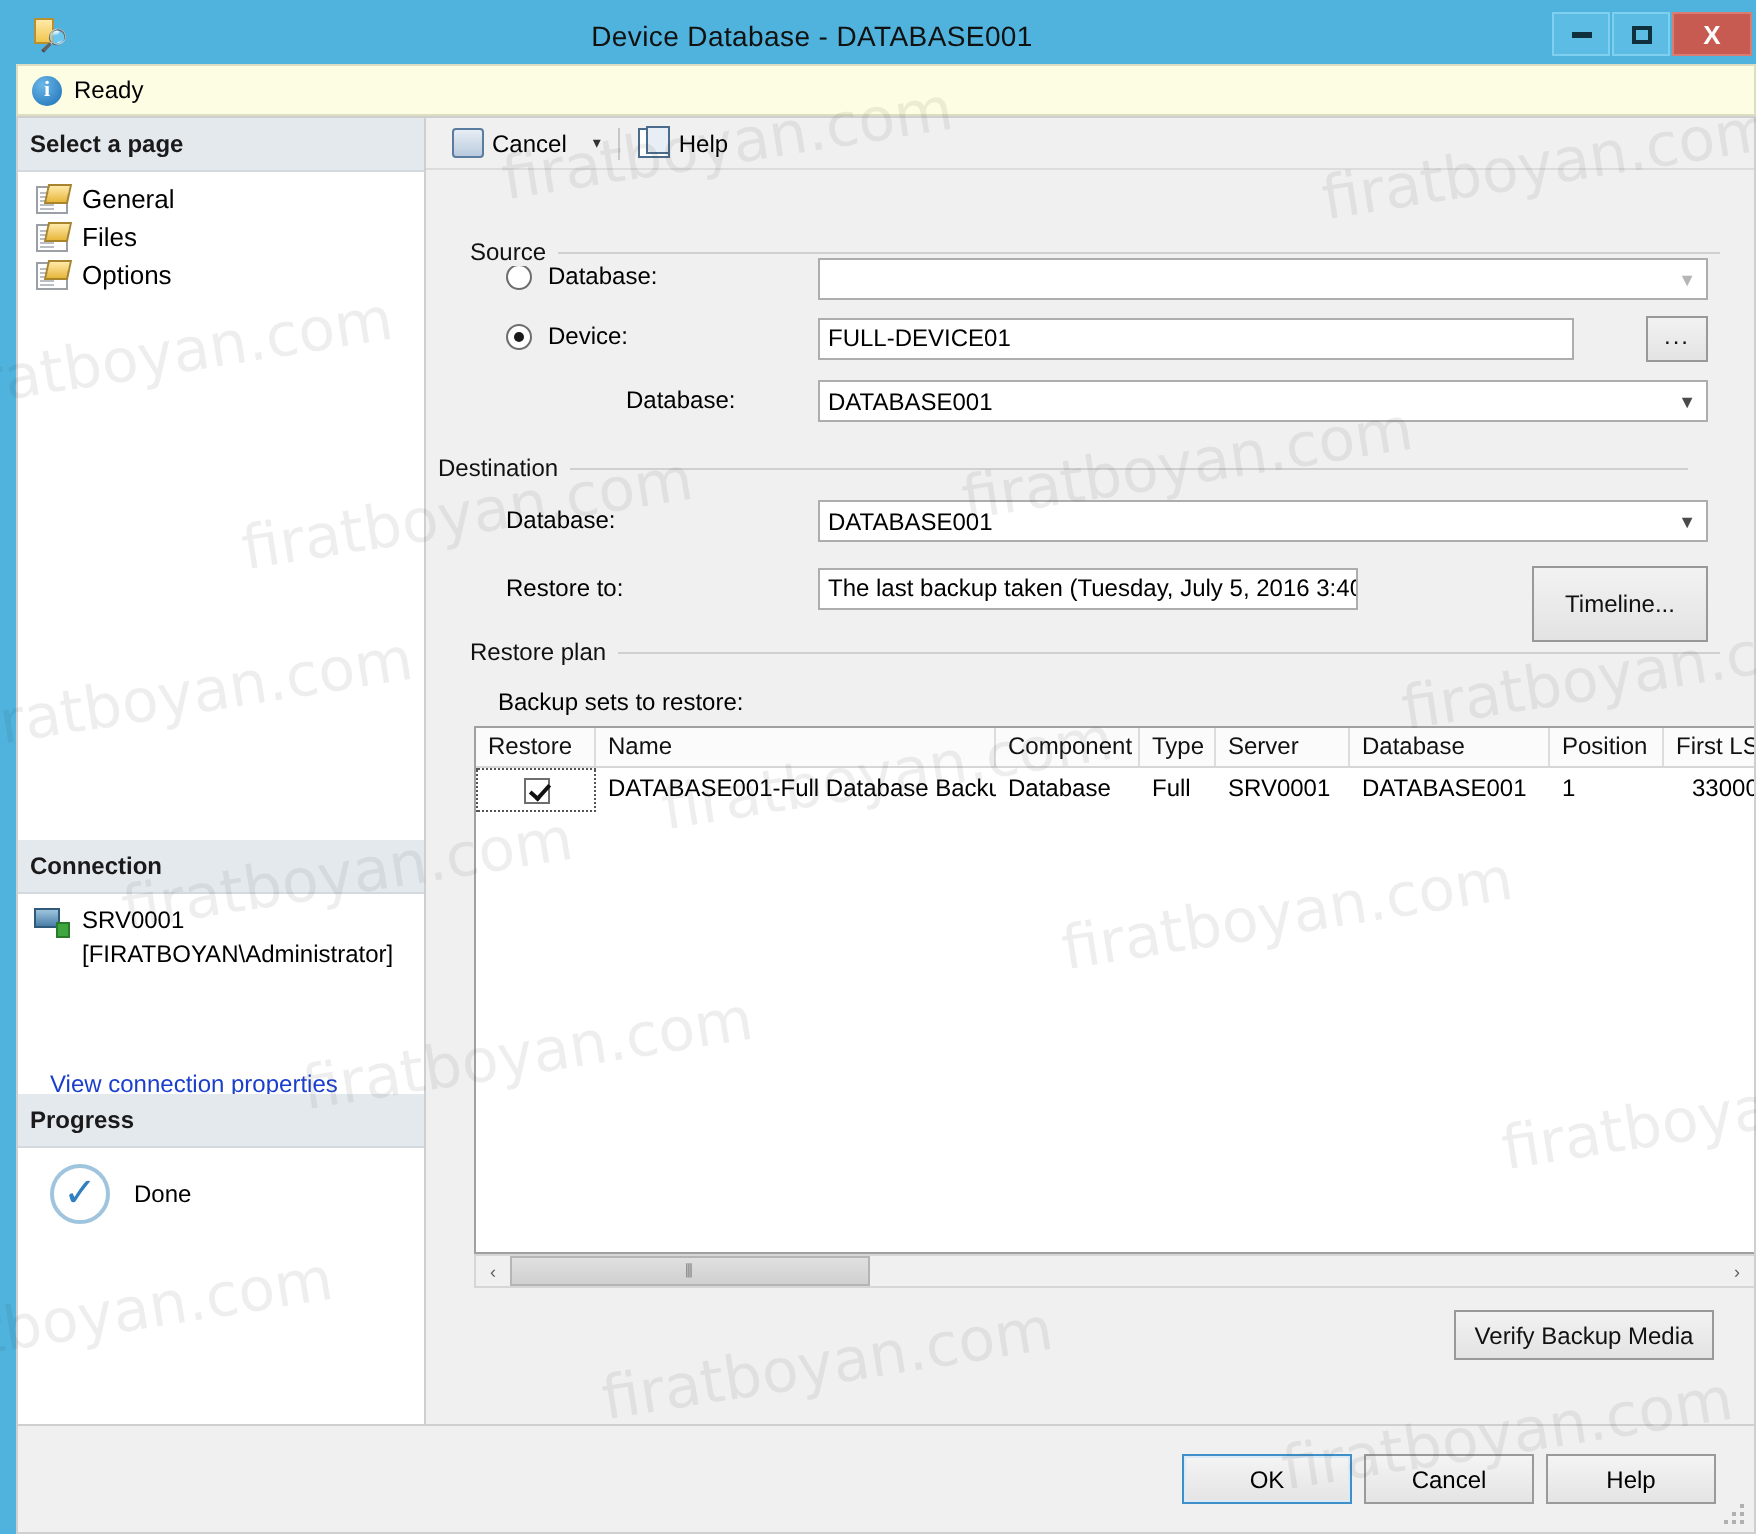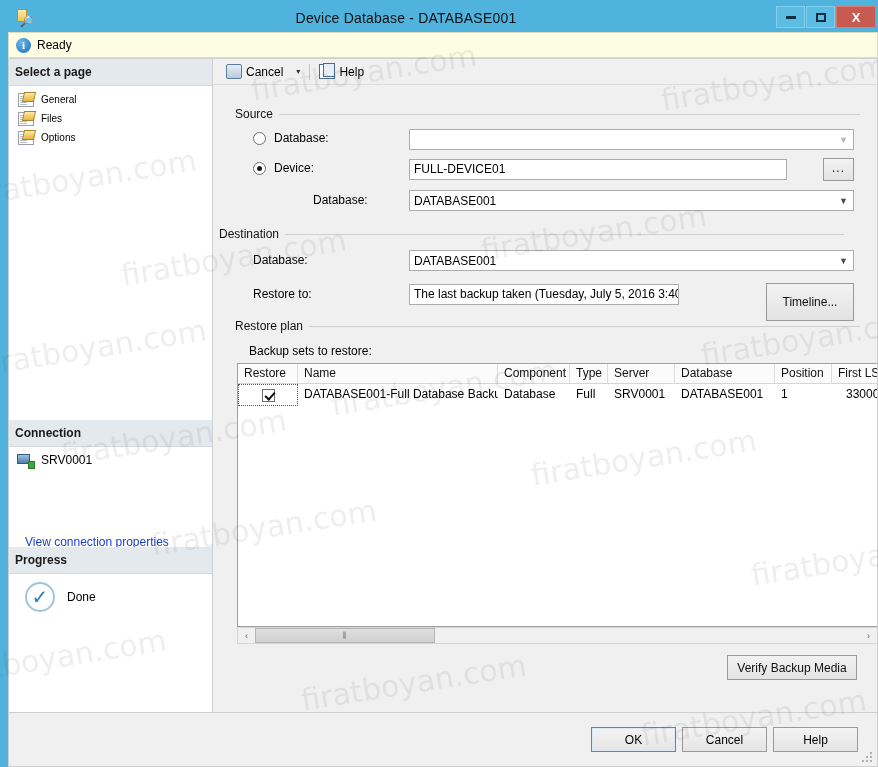--- a/index.html
+++ b/index.html
@@ -139,21 +139,21 @@
     font-size: 12px;
     padding: 6px 6px;
     border-bottom: 1px solid #d3d9de;
     color: #1a1a1a;
   }
   .page-list { padding: 4px 0 0 6px; }
   .page-item {
     display: flex; align-items: center;
     height: 19px;
     padding-left: 3px;
-    font-size: 10px;
+    font-size: 13px;
     cursor: default;
   }
   .page-icon {
     width: 16px; height: 14px;
     margin-right: 7px;
     flex: none;
     position: relative;
     background: #fff;
     border: 1px solid #9aa0a6;
   }
@@ -552,20 +552,21 @@
       <div id="connection-section">
         <div class="pane-header">Connection</div>
         <div id="conn-body">
           <div id="conn-server-row">
             <span id="conn-icon">
               <span class="mon"></span>
                 <span class="plug"></span>
             </span>
             <span id="conn-name">SRV0001</span>
           </div>
+          <div id="conn-user">[FIRATBOYAN\Administrator]</div>
           <div id="conn-link">View connection properties</div>
         </div>
       </div>
 
       <div id="progress-section">
         <div class="pane-header">Progress</div>
         <div id="progress-body">
           <span id="progress-icon">✓</span>
           <span id="progress-text">Done</span>
         </div>
@@ -582,21 +583,21 @@
         <div class="tb-item">
           <span class="tb-caret">▾</span>
         </div>
         <div class="tb-sep"></div>
         <div class="tb-item">
           <span class="tb-ico help-ico"></span>
           <span>Help</span>
         </div>
       </div>
 
-      <div class="group" style="left:22px; top:48px; width:625px; height:14px;">
+      <div class="group" style="left:22px; top:60px; width:625px; height:14px;">
         <span class="group-line"></span>
         <span class="group-title">Source</span>
       </div>
 
       <div class="row" style="left:40px; top:72px;">
         <span class="radio"></span>
         <span class="lbl">Database:</span>
       </div>
       <div class="combo disabled" style="position:absolute; left:196px; top:70px; width:445px;">
         <span></span>

